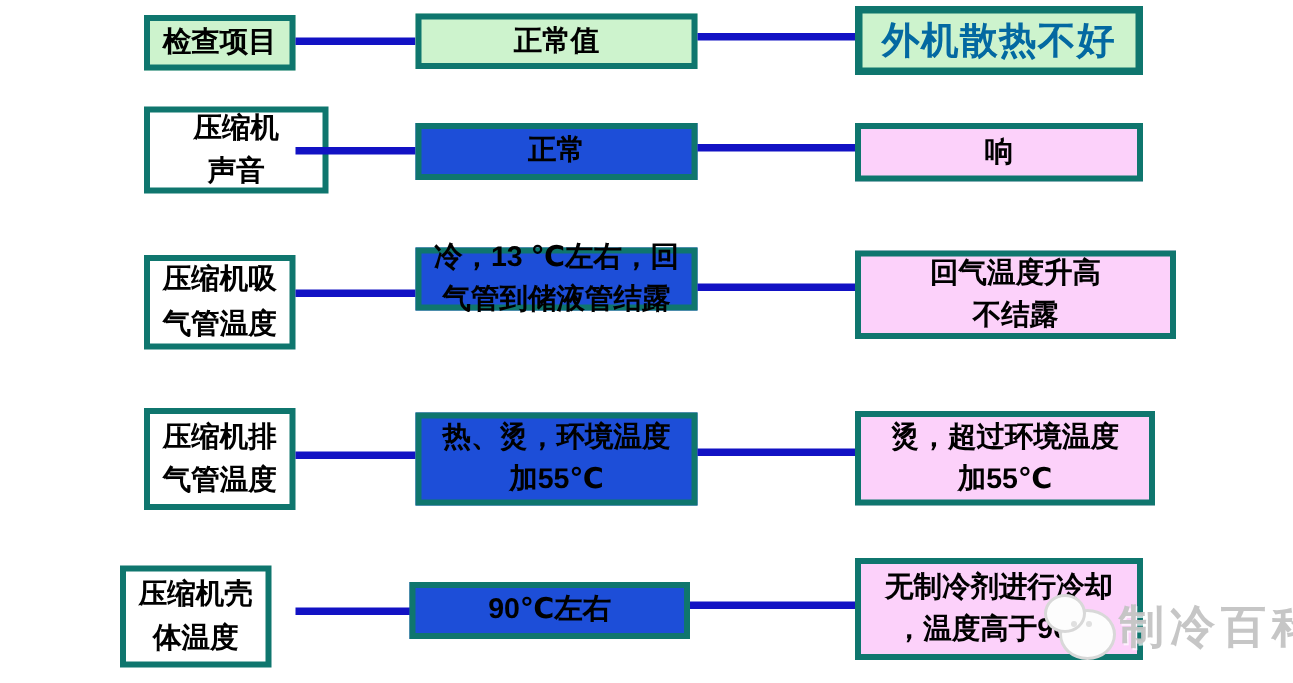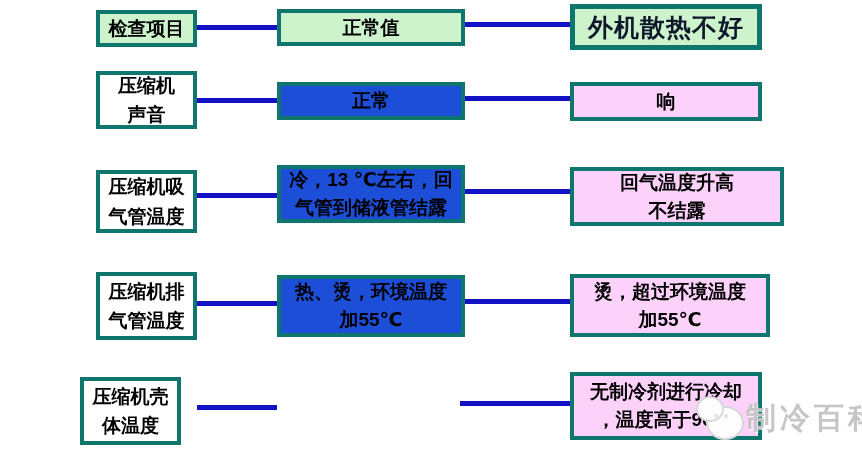--- a/index.html
+++ b/index.html
@@ -24,21 +24,21 @@
     font-size:19px;
     line-height:1.45;
   }
   .bg-white{background:#ffffff;}
   .bg-green{background:#cdf3cd;}
   .bg-blue{background:#1d4ed8;}
   .bg-pink{background:#fcd1fa;}
   .fault-title{
     border-width:5px;
     font-size:25px;
-    color:#0f172a;
+    color:#0369a1;
     letter-spacing:1px;
   }
   .left-col{line-height:1.55;}
   .conn{
     position:absolute;
     height:5px;
     background:#1212c4;
   }
   .watermark{
     position:absolute;
@@ -72,48 +72,49 @@
 <body>
 
 <div class="stage">
 
   <div class="box bg-green" style="left:96px;top:10px;width:101px;height:37px;">检查项目</div>
   <div class="conn" style="left:197px;top:25px;width:80px;"></div>
   <div class="box bg-green" style="left:277px;top:9px;width:188px;height:37px;">正常值</div>
   <div class="conn" style="left:465px;top:22px;width:107px;"></div>
   <div class="box bg-green fault-title" style="left:570px;top:4px;width:192px;height:46px;">外机散热不好</div>
 
-  <div class="box bg-white left-col" style="left:96px;top:71px;width:101px;height:58px;">压缩机
+  <div class="box bg-white left-col" style="left:96px;top:71px;width:123px;height:58px;">压缩机
 声音</div>
   <div class="conn" style="left:197px;top:98px;width:80px;"></div>
   <div class="box bg-blue" style="left:277px;top:82px;width:188px;height:38px;">正常</div>
   <div class="conn" style="left:465px;top:96px;width:105px;"></div>
   <div class="box bg-pink" style="left:570px;top:82px;width:192px;height:39px;">响</div>
 
   <div class="box bg-white left-col" style="left:96px;top:170px;width:101px;height:63px;">压缩机吸
 气管温度</div>
   <div class="conn" style="left:197px;top:193px;width:80px;"></div>
-  <div class="box bg-blue" style="left:277px;top:165px;width:188px;height:58px;">冷，13 ℃左右，回
+  <div class="box bg-blue" style="left:277px;top:165px;width:188px;height:42px;">冷，13 ℃左右，回
 气管到储液管结露</div>
   <div class="conn" style="left:465px;top:189px;width:105px;"></div>
   <div class="box bg-pink" style="left:570px;top:167px;width:214px;height:59px;">回气温度升高
 不结露</div>
 
   <div class="box bg-white left-col" style="left:96px;top:272px;width:101px;height:68px;">压缩机排
 气管温度</div>
   <div class="conn" style="left:197px;top:301px;width:80px;"></div>
   <div class="box bg-blue" style="left:277px;top:275px;width:188px;height:62px;">热、烫，环境温度
 加55℃</div>
   <div class="conn" style="left:465px;top:299px;width:105px;"></div>
   <div class="box bg-pink" style="left:570px;top:274px;width:200px;height:63px;">烫，超过环境温度
 加55℃</div>
 
   <div class="box bg-white left-col" style="left:80px;top:377px;width:101px;height:68px;">压缩机壳
 体温度</div>
   <div class="conn" style="left:197px;top:405px;width:80px;"></div>
+  <div class="box bg-blue" style="left:273px;top:388px;width:187px;height:38px;">90℃左右</div>
   <div class="conn" style="left:460px;top:401px;width:112px;"></div>
   <div class="box bg-pink" style="left:570px;top:372px;width:192px;height:68px;">无制冷剂进行冷却
 ，温度高于90℃</div>
 
   <div class="watermark">
     <span class="wm-icon">
       <span class="wm-bubble big"></span>
       <span class="wm-bubble small"></span>
       <span class="wm-dot" style="left:18px;top:20px;"></span>
       <span class="wm-dot" style="left:28px;top:20px;"></span>

